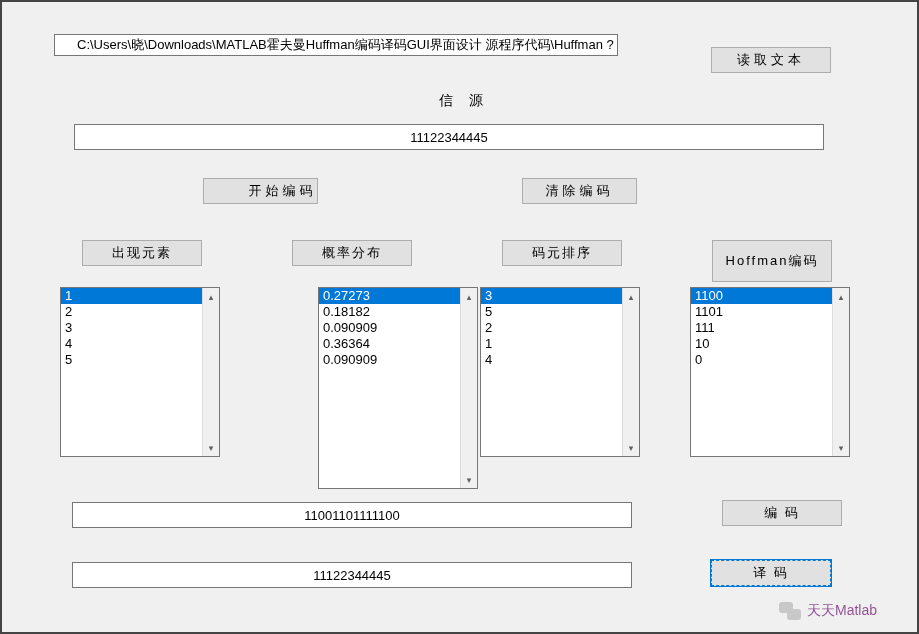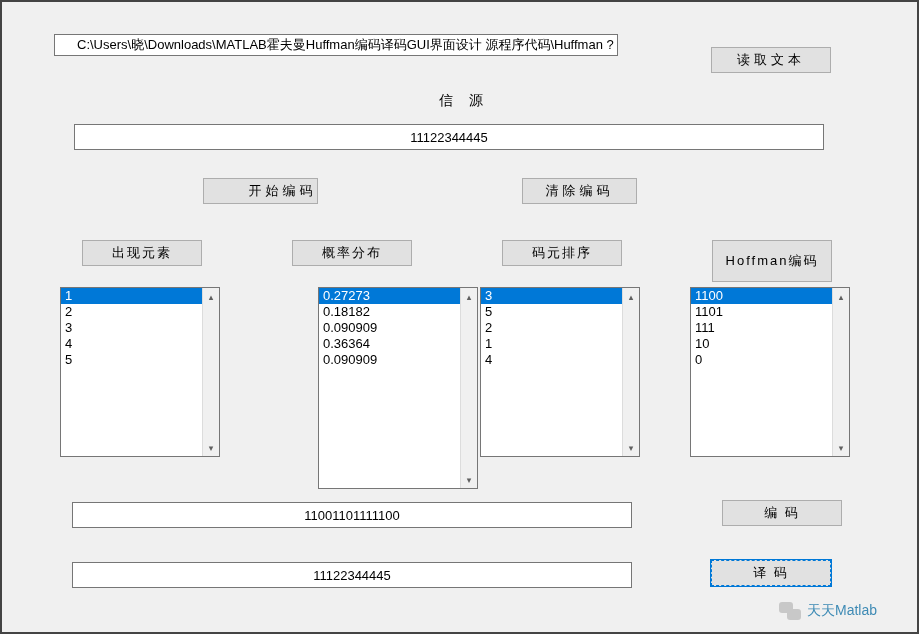--- a/index.html
+++ b/index.html
@@ -82,21 +82,21 @@
       color: #606060;
       cursor: pointer;
     }
     .watermark {
       position: absolute;
       right: 40px;
       bottom: 12px;
       display: flex;
       align-items: center;
       gap: 6px;
-      color: #0369a1;
+      color: #701a75;
       font-size: 14px;
       opacity: 0.75;
     }
     .chat-icon {
       width: 22px;
       height: 18px;
       position: relative;
     }
     .chat-icon::before, .chat-icon::after {
       content: "";

